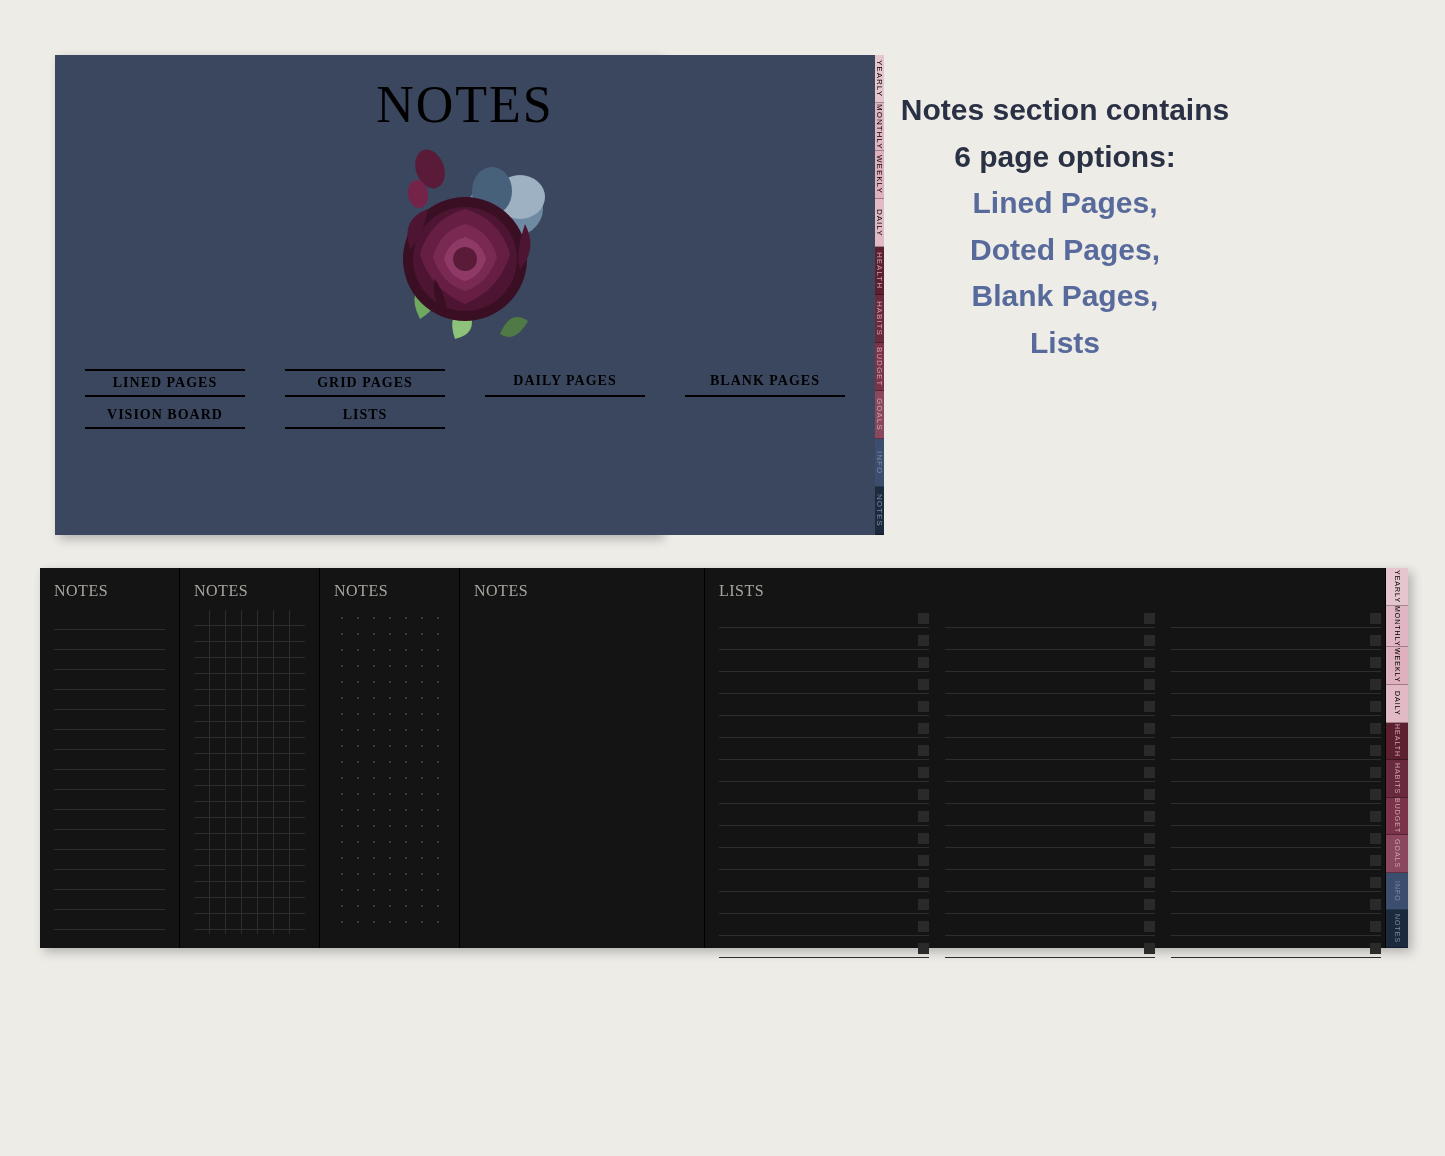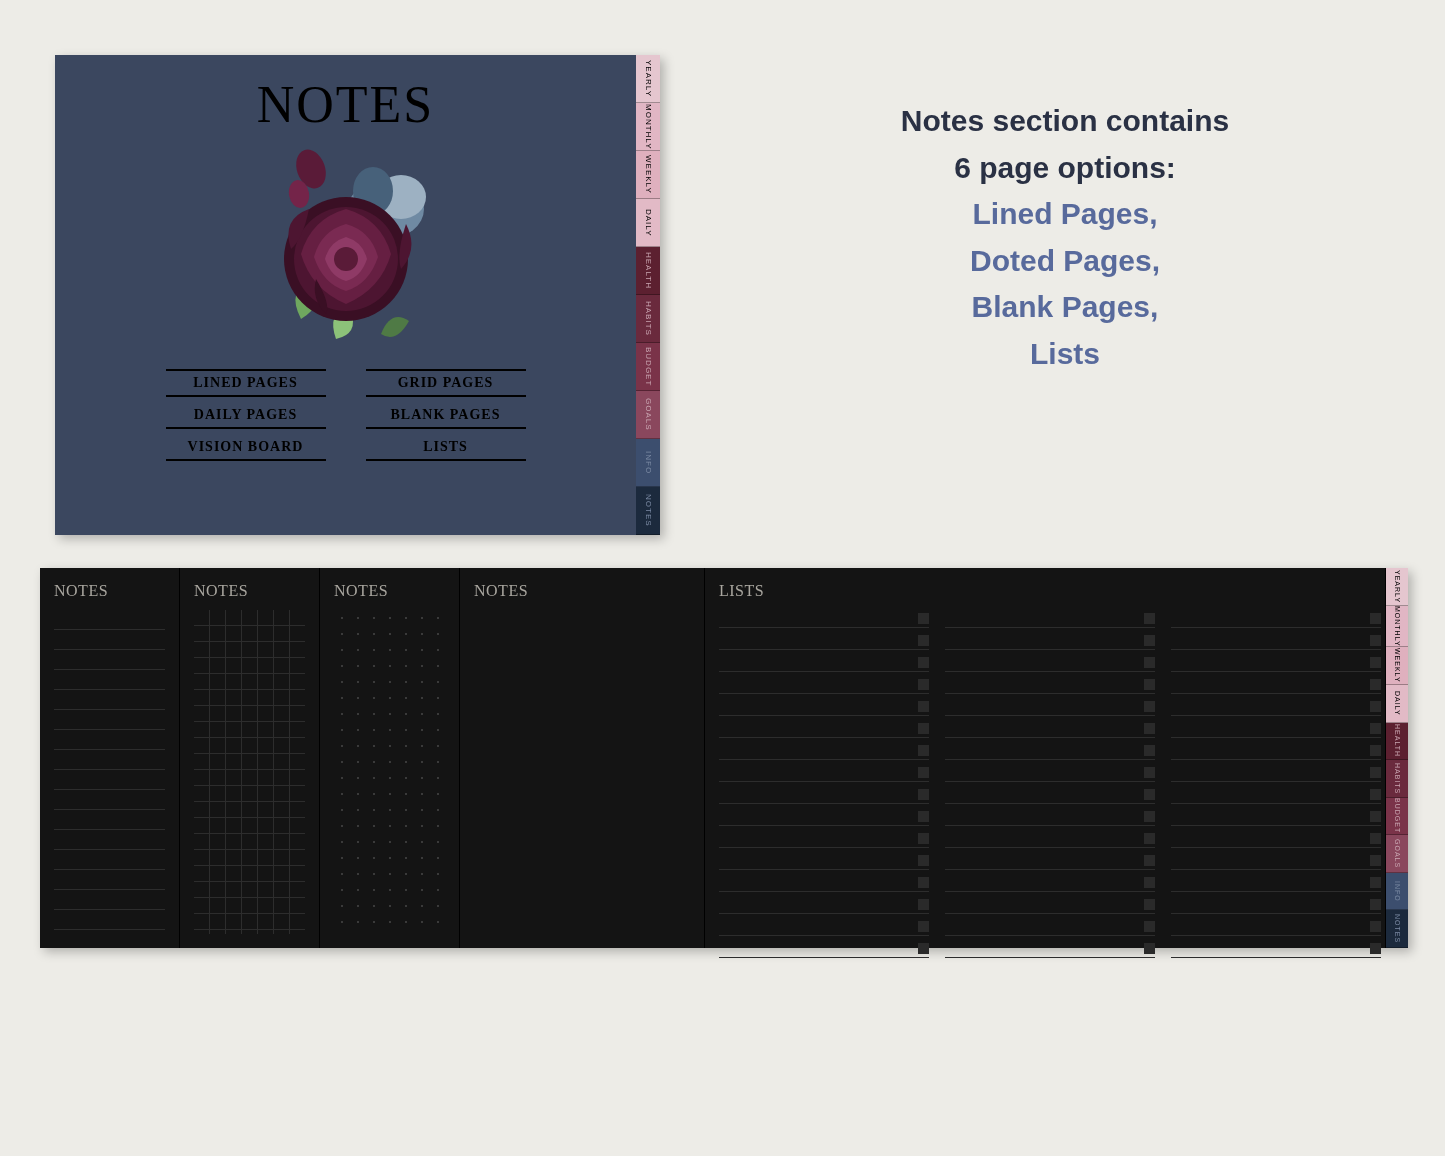--- a/index.html
+++ b/index.html
@@ -37,21 +37,21 @@
     color: #000;
   }
   .flower-art {
     width: 230px;
     height: 220px;
     margin-top: 5px;
   }
 
   .cover-links {
     display: grid;
-    grid-template-columns: 1fr 1fr;
+    grid-template-columns: 1fr 1fr 1fr 1fr;
     column-gap: 40px;
     row-gap: 6px;
     margin-top: 10px;
   }
   .cover-link {
     text-align: center;
     font-size: 14px;
     font-weight: bold;
     letter-spacing: 1px;
     color: #000;
@@ -84,21 +84,21 @@
     color: #000;
     border-bottom: 1px solid rgba(0,0,0,.3);
   }
   .tab.dark { color: #c9a5b1; }
   .tab.dimtxt { color:#7b8aa3; }
 
   
   .desc {
     position: absolute;
     left: 770px;
-    top: 98px;
+    top: 87px;
     width: 590px;
     text-align: center;
     font-family: 'Segoe UI', Arial, sans-serif;
   }
   .desc-line {
     font-size: 30px;
     font-weight: 600;
     line-height: 1.55;
   }
   .c-dark { color: #2a3144; }

